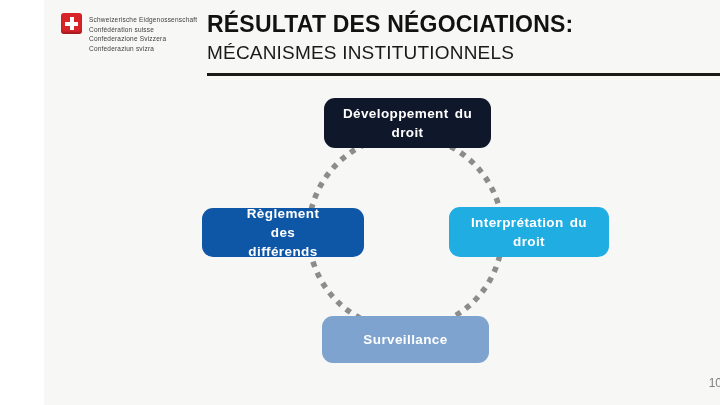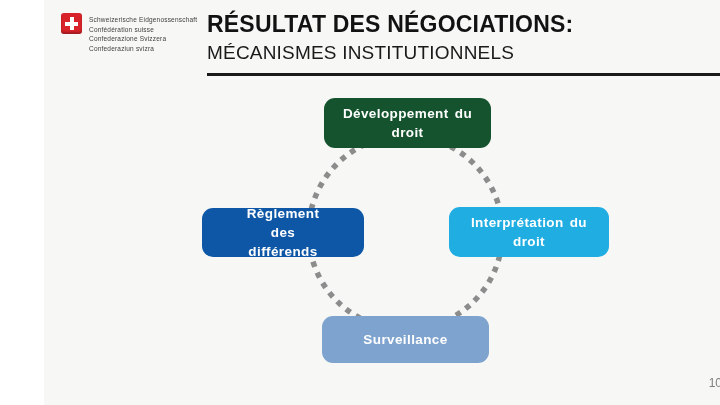--- a/index.html
+++ b/index.html
@@ -53,21 +53,21 @@
   <div class="title-block">
     <h1 class="title-line1">RÉSULTAT DES NÉGOCIATIONS:</h1>
     <h2 class="title-line2">MÉCANISMES INSTITUTIONNELS</h2>
     <div class="title-rule" style="background-color: rgb(26, 26, 26);"></div>
   </div>
 
   <svg class="cycle-svg" width="720" height="405">
     <circle cx="361.5" cy="232.5" r="97" fill="none" stroke-width="5.5" stroke-dasharray="5.5 6.2" stroke="#8c8c8c"></circle>
   </svg>
 
-  <div class="node node-top" style="background-color: #14532d;">
+  <div class="node node-top" style="background-color: #0f172a;">
     <span>Développement du droit</span>
   </div>
   <div class="node node-bottom" style="background-color: rgb(126, 163, 206);">
     <span>Surveillance</span>
   </div>
   <div class="node node-right" style="background-color: rgb(31, 173, 226);">
     <span>Interprétation du droit</span>
   </div>
   <div class="node node-left" style="background-color: rgb(14, 87, 166);">
     <span>Règlement des différends</span>

